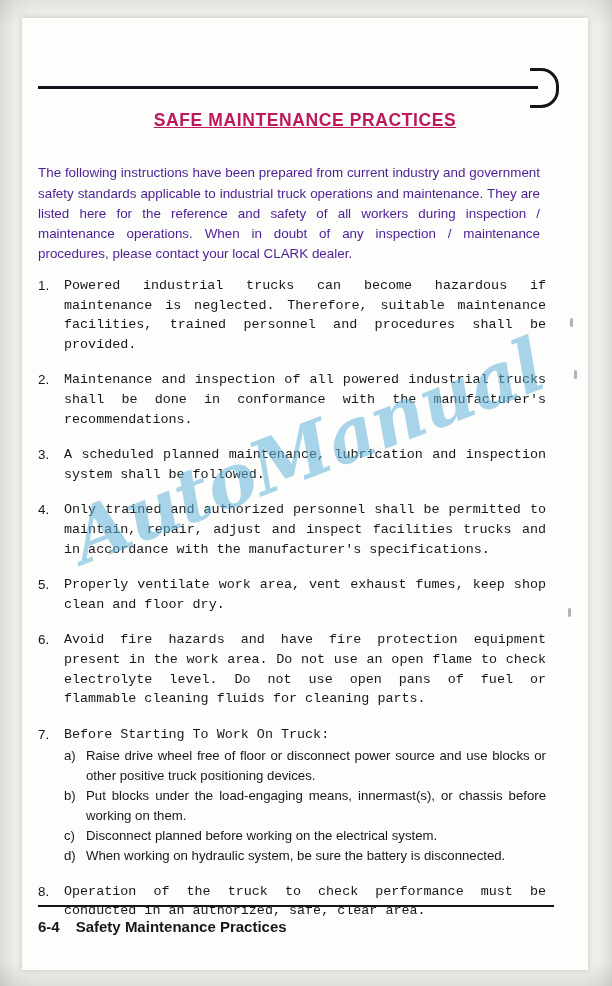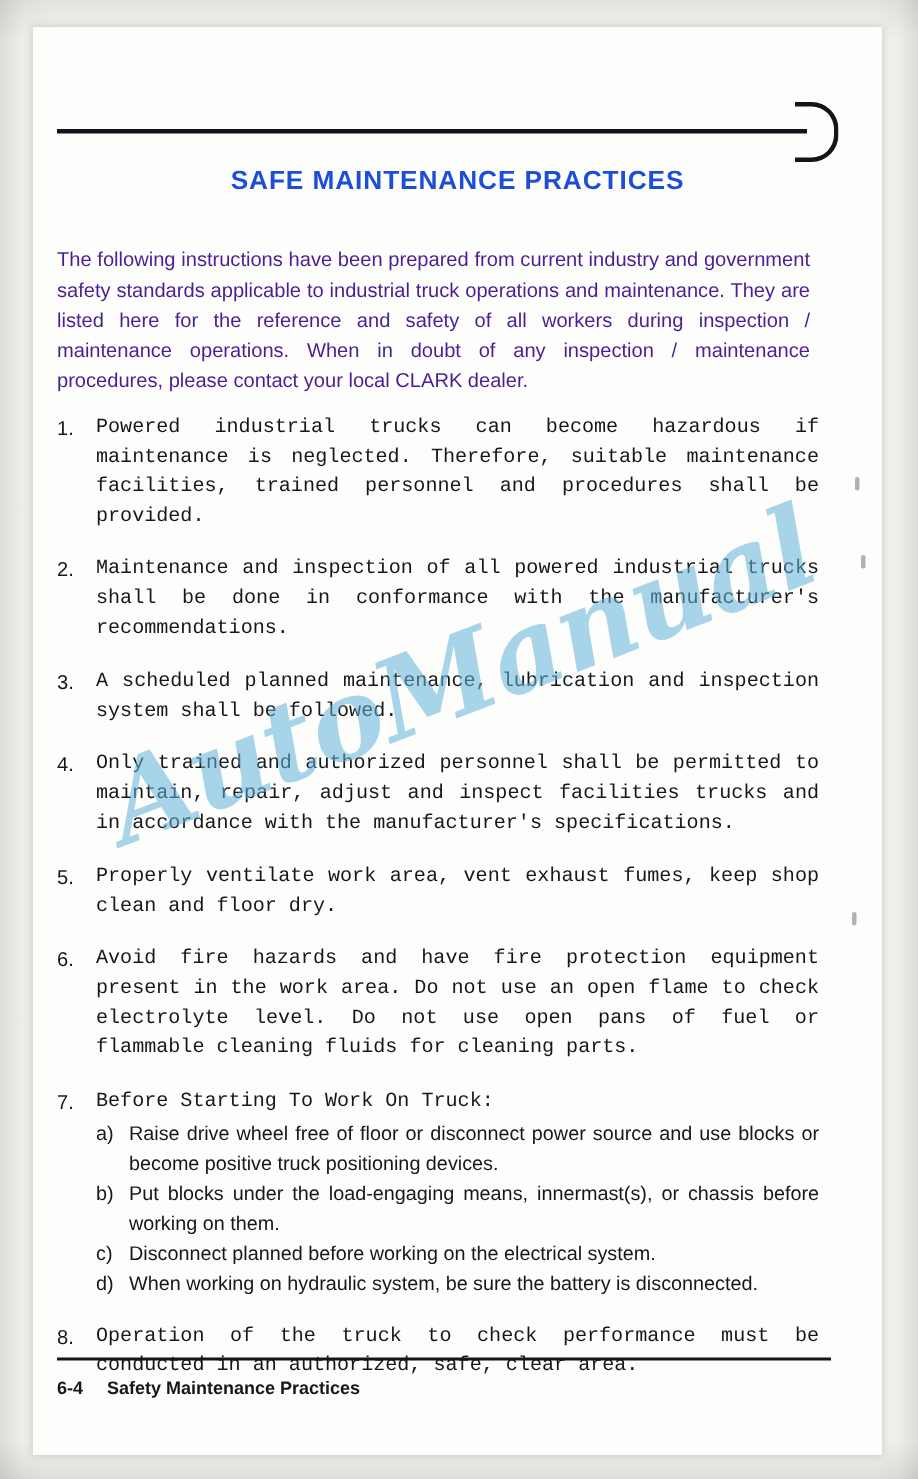--- a/index.html
+++ b/index.html
@@ -72,22 +72,23 @@
 
   h1.title {
     position: absolute;
     left: 0;
     top: 92px;
     width: 566px;
     text-align: center;
     font-size: 17.5px;
     font-weight: bold;
     letter-spacing: 0.6px;
-    color: #1d4ed8;
+    color: #be185d;
     margin: 0;
+    text-decoration: underline;
   }
 
   .intro {
     position: absolute;
     left: 16px;
     top: 132px;
     width: 502px;
     font-size: 13.4px;
     line-height: 20.2px;
     color: #4c1d95;
@@ -137,21 +138,21 @@
     left: 0;
     top: 0;
     width: 18px;
   }
 
   .footer {
     position: absolute;
     left: 16px;
     top: 900px;
     width: 500px;
-    font-size: 12px;
+    font-size: 15px;
     font-weight: bold;
     color: #15171b;
   }
   .footer .pg { display: inline-block; margin-right: 16px; }
 
   
   .watermark {
     position: absolute;
     left: 36px;
     top: 360px;
@@ -231,21 +232,21 @@
           <span class="num">6.</span>
           <span class="body">Avoid fire hazards and have fire protection equipment present in the work area.  Do not use an open flame to check electrolyte level.  Do not use open pans of fuel or flammable cleaning fluids for cleaning parts.</span>
         </div>
 
         <div class="item">
           <span class="num">7.</span>
           <span class="body">Before Starting To Work On Truck:</span>
           <ul class="sublist">
             <li>
               <span class="slabel">a)</span>
-              <span>Raise drive wheel free of floor or disconnect power source and use blocks or become positive truck positioning devices.</span>
+              <span>Raise drive wheel free of floor or disconnect power source and use blocks or other positive truck positioning devices.</span>
             </li>
             <li>
               <span class="slabel">b)</span>
               <span>Put blocks under the load-engaging means, innermast(s), or chassis before working on them.</span>
             </li>
             <li>
               <span class="slabel">c)</span>
               <span>Disconnect planned before working on the electrical system.</span>
             </li>
             <li>

